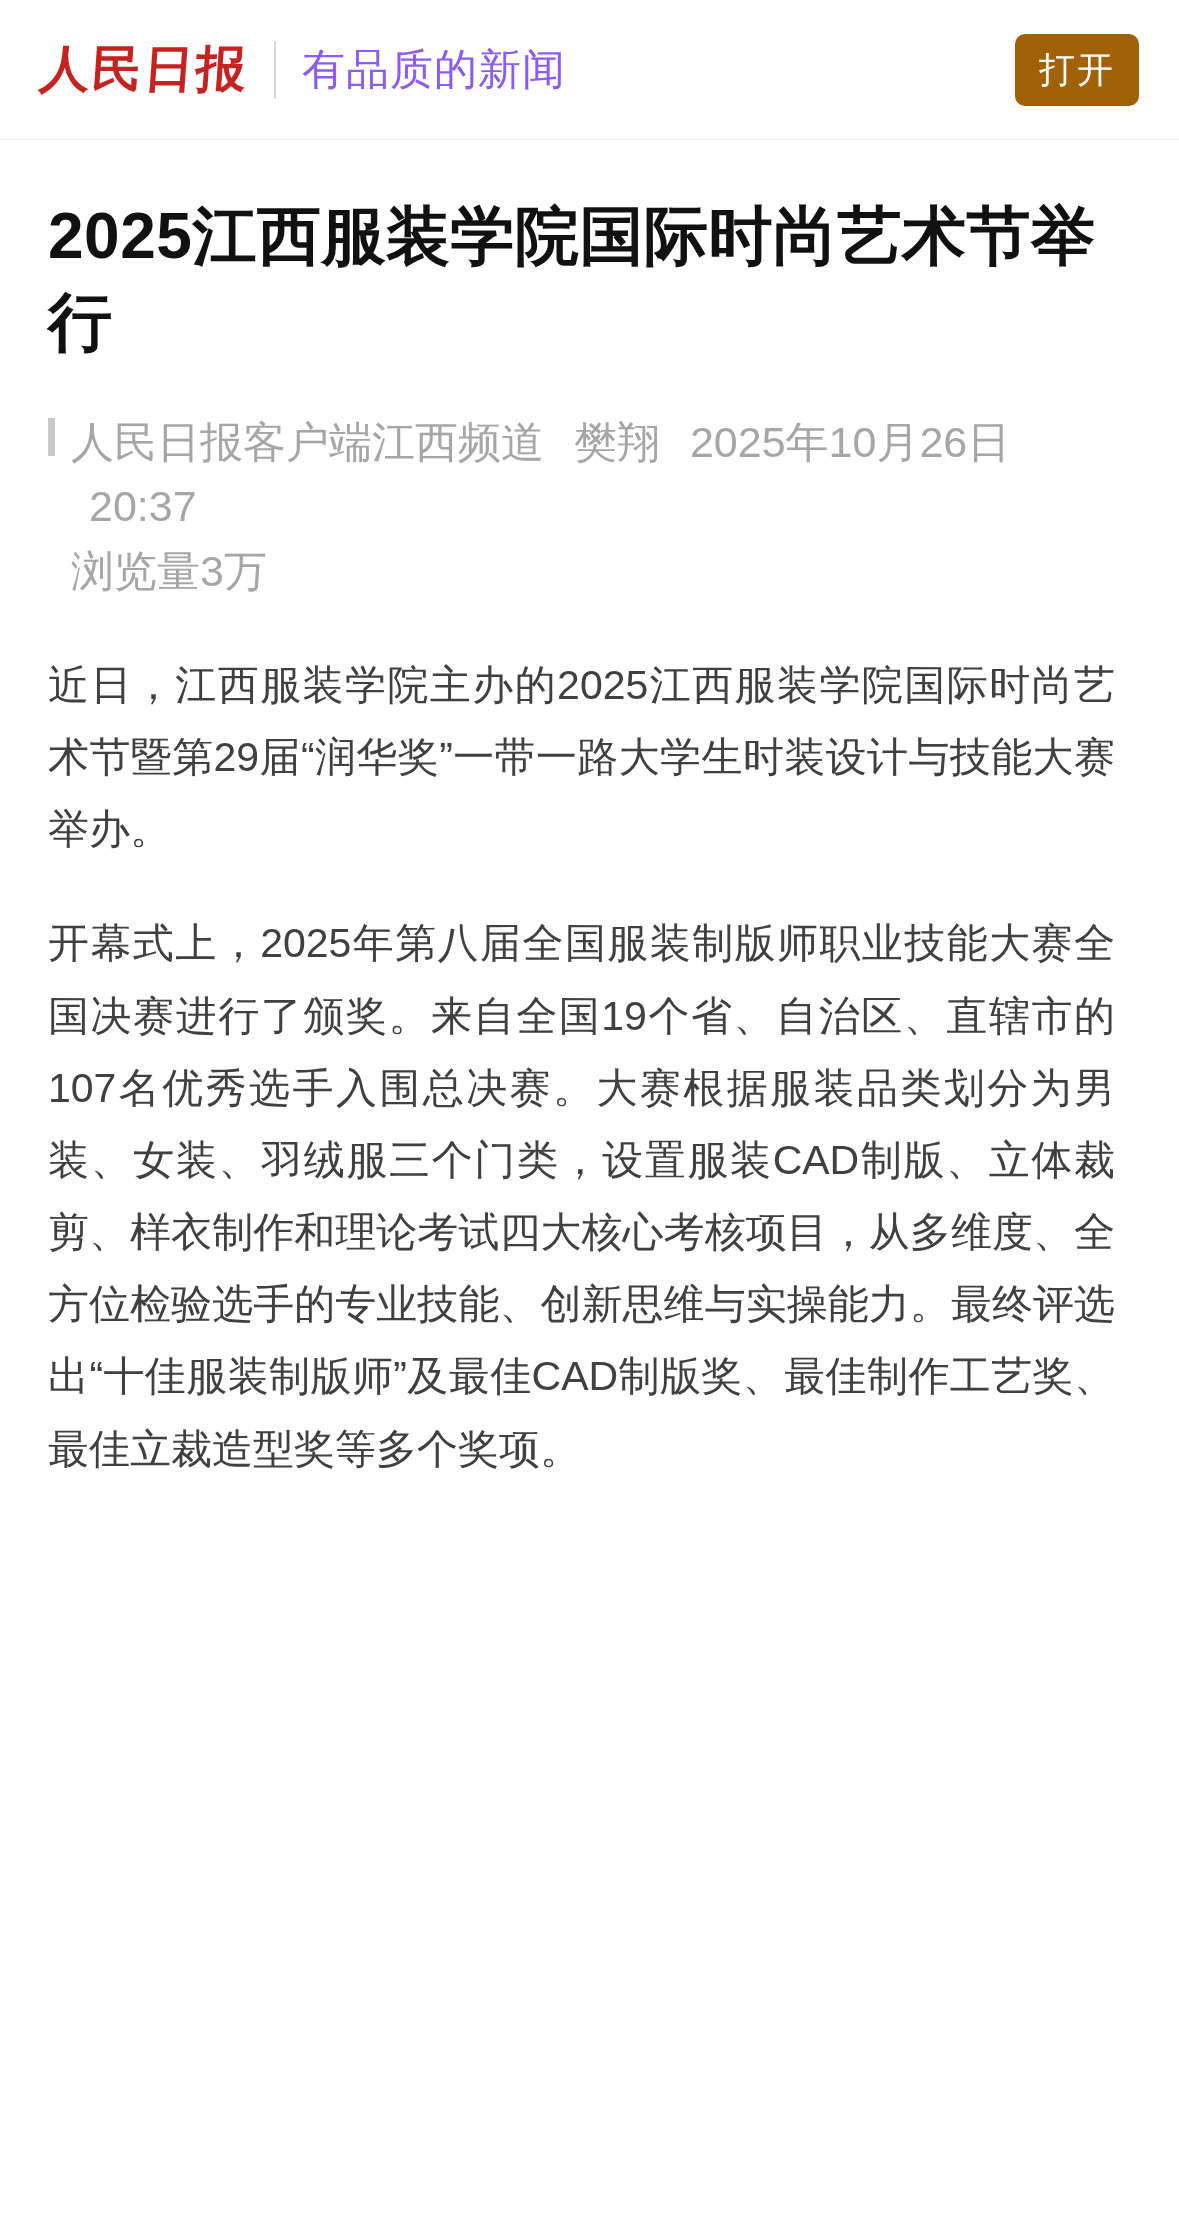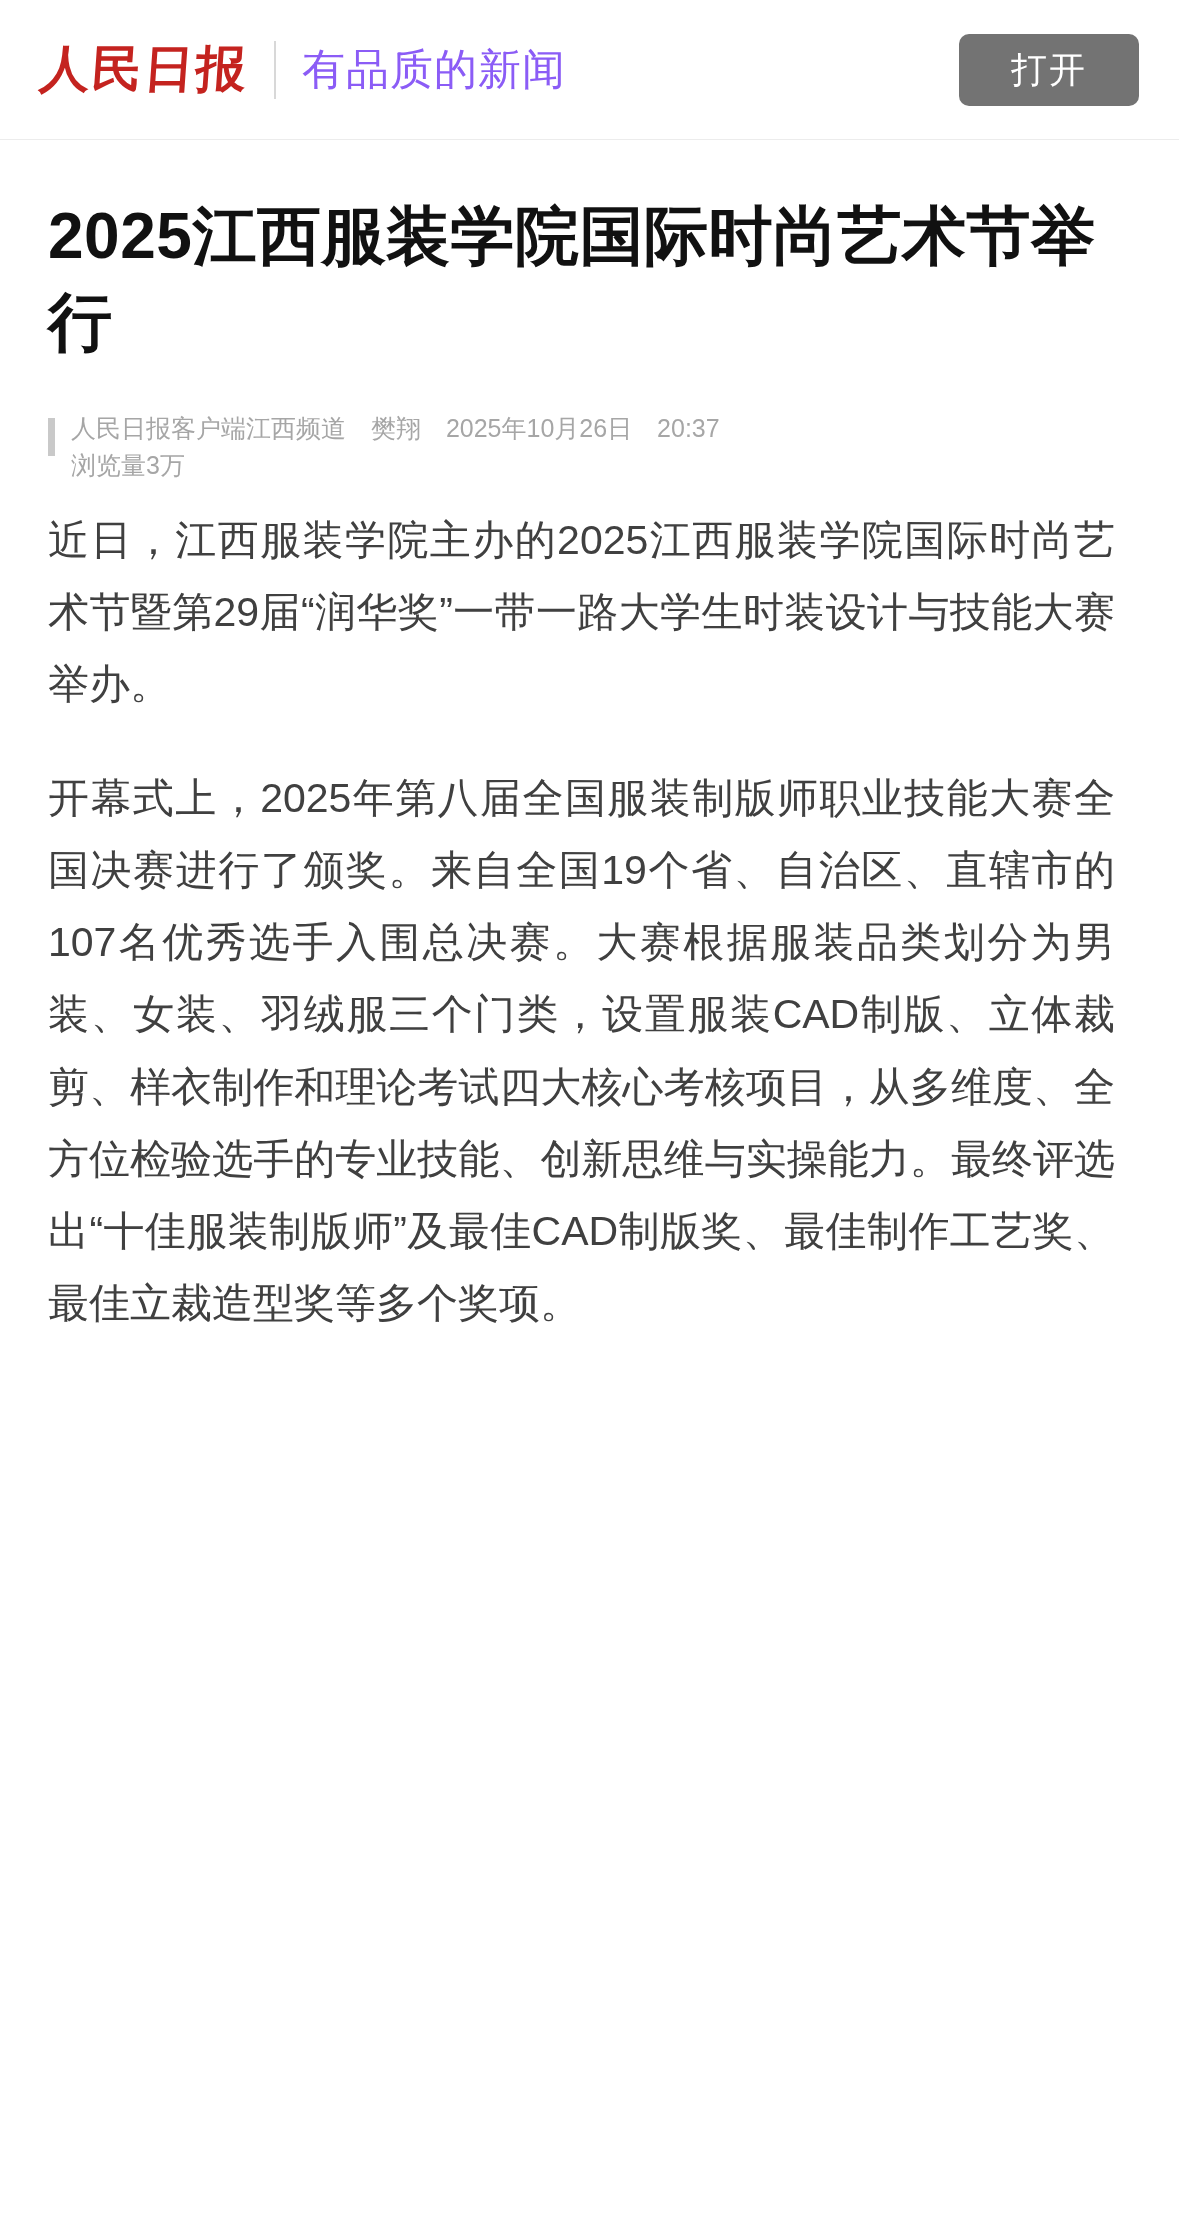--- a/index.html
+++ b/index.html
@@ -49,25 +49,25 @@
   }
   .brand-slogan {
     font-family: "DejaVu Serif", "Liberation Serif", serif;
     font-size: 43px;
     color: #8b5cf6;
     letter-spacing: 1px;
     white-space: nowrap;
   }
   .open-button {
     flex: none;
-    width: 180px;
+    width: 124px;
     height: 72px;
     border: none;
     border-radius: 10px;
-    background: #737373;
+    background: #a16207;
     color: #ffffff;
     font-size: 36px;
     font-family: "Liberation Sans", sans-serif;
     letter-spacing: 2px;
     cursor: pointer;
     padding: 0;
     line-height: 72px;
     text-align: center;
   }
 
@@ -82,23 +82,23 @@
     color: #111111;
     margin: 0 0 44px 0;
     letter-spacing: 0.5px;
     font-family: "Liberation Sans", "DejaVu Sans", sans-serif;
   }
 
   .meta {
     display: flex;
     align-items: flex-start;
     color: #a6a6a6;
-    font-size: 25px;
+    font-size: 43px;
     line-height: 1.5;
-    margin-bottom: 19px;
+    margin-bottom: 46px;
   }
   .meta-bar {
     flex: none;
     width: 7px;
     height: 38px;
     background: #c9c9c9;
     margin-top: 8px;
     margin-right: 16px;
   }
   .meta-text {

